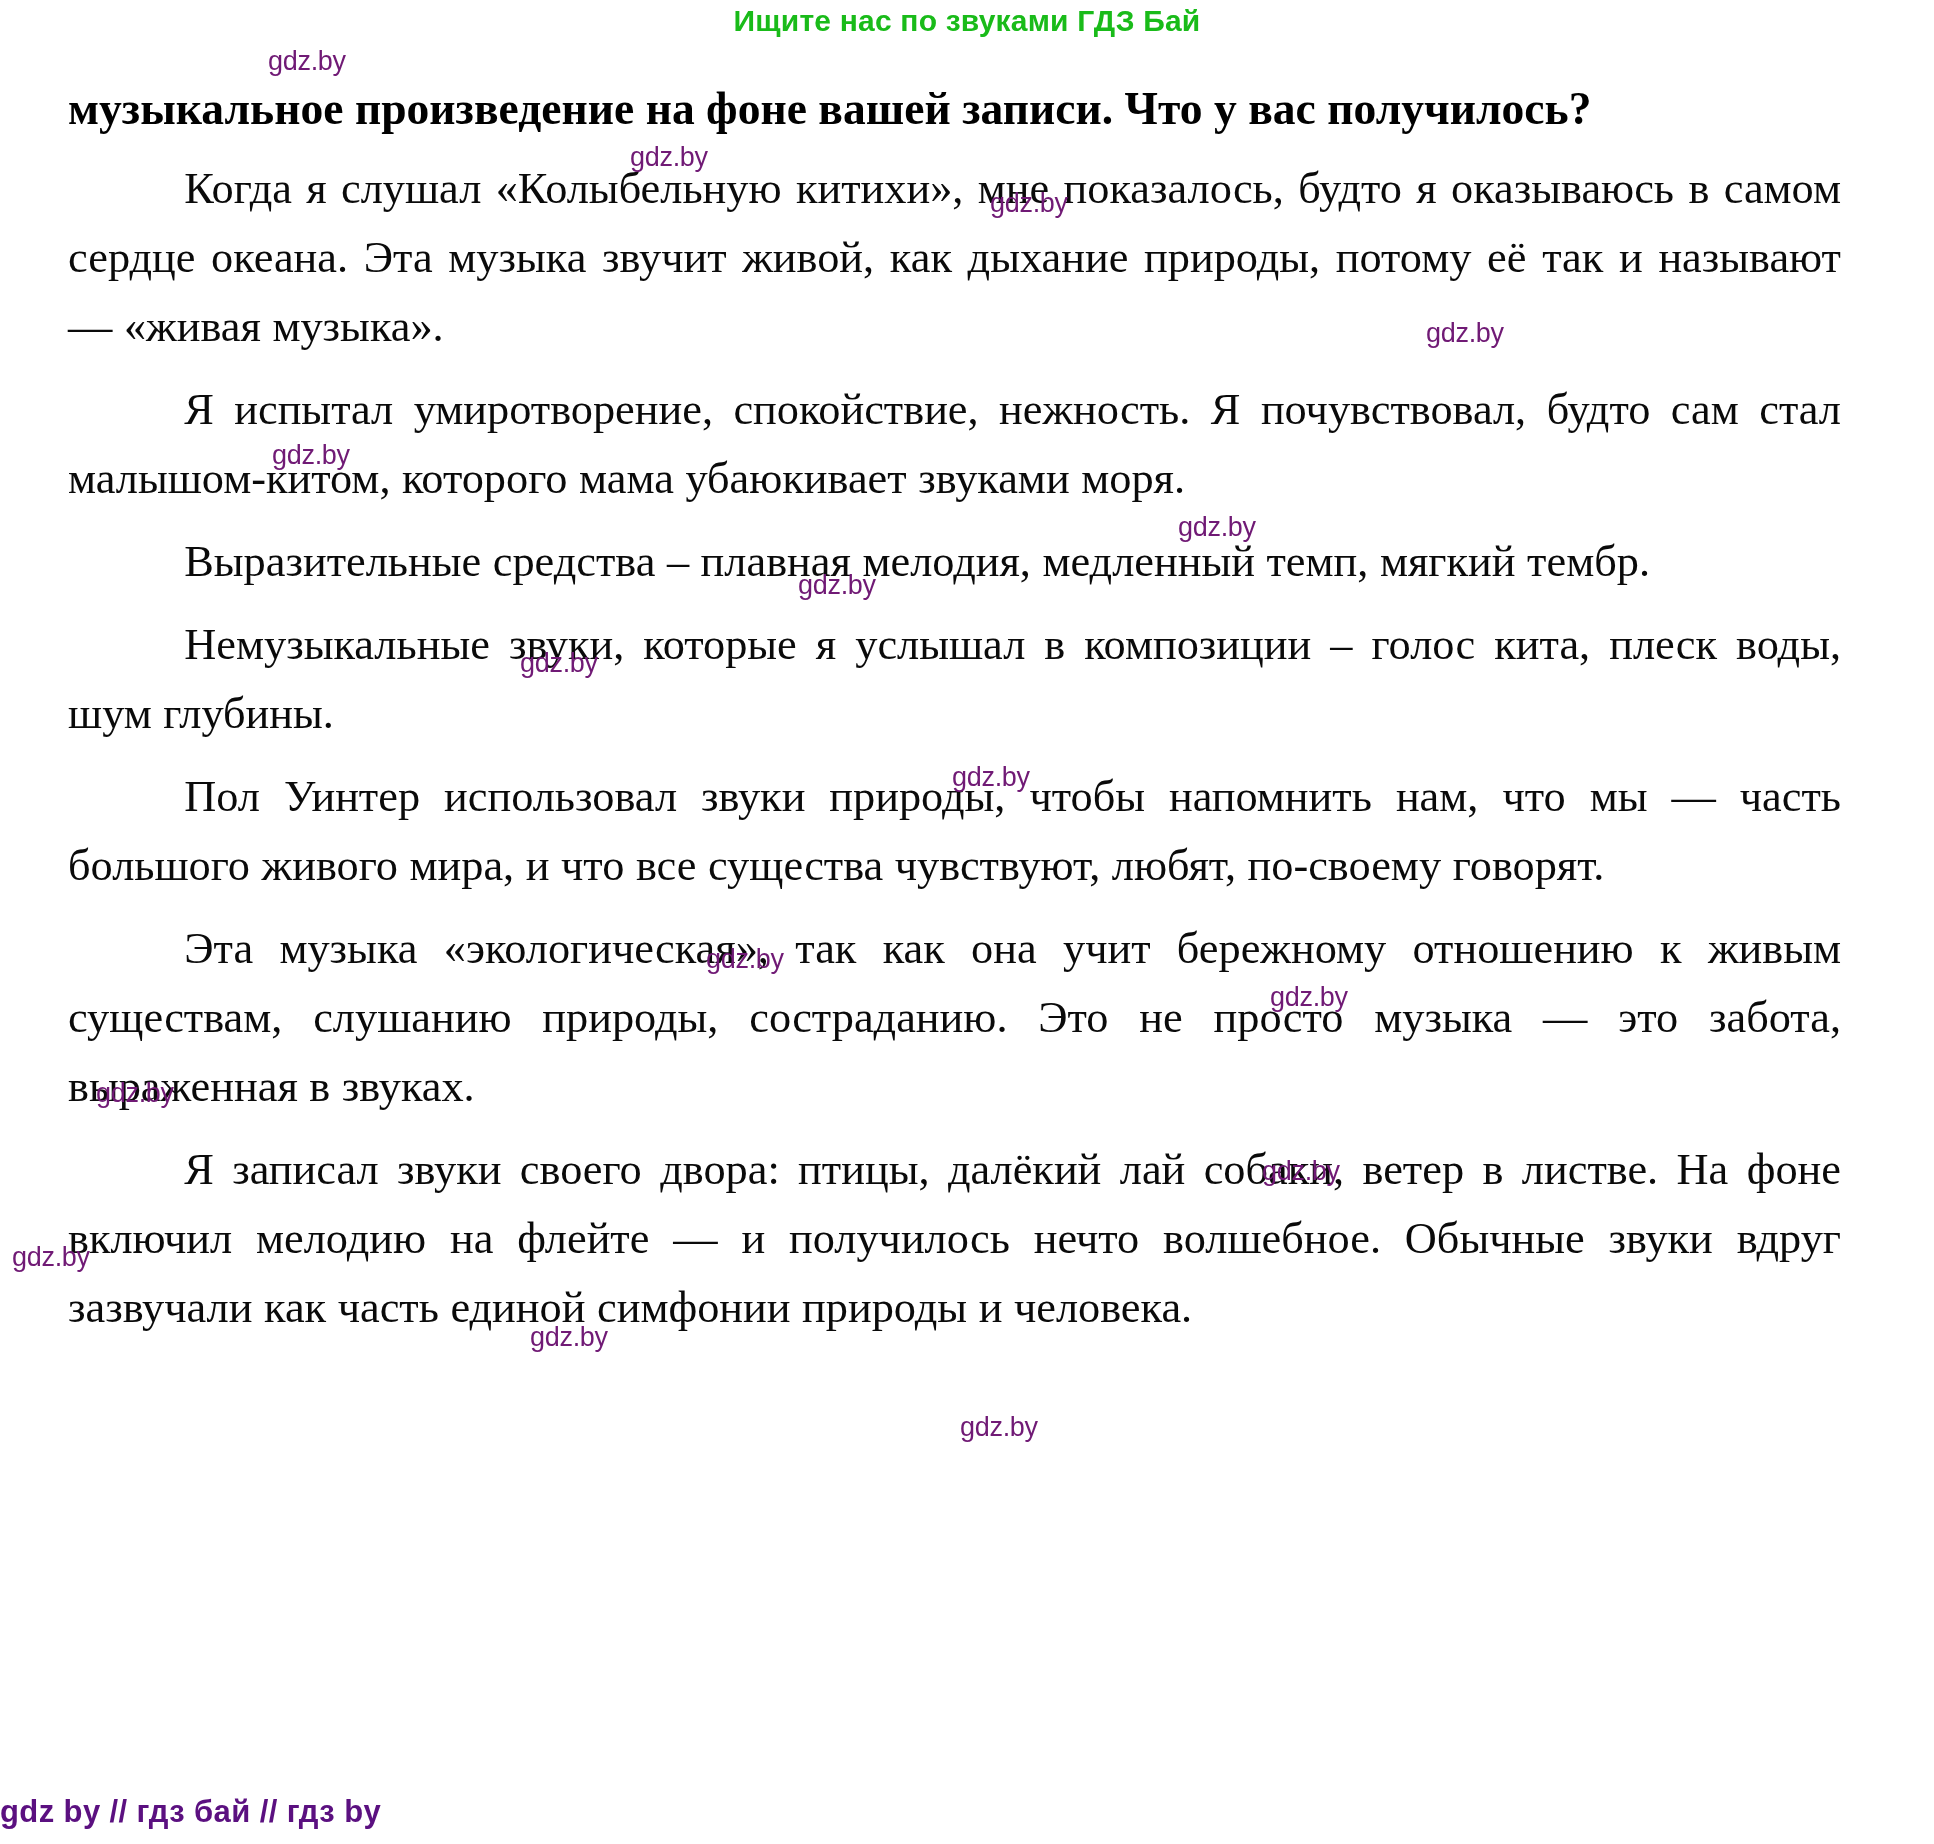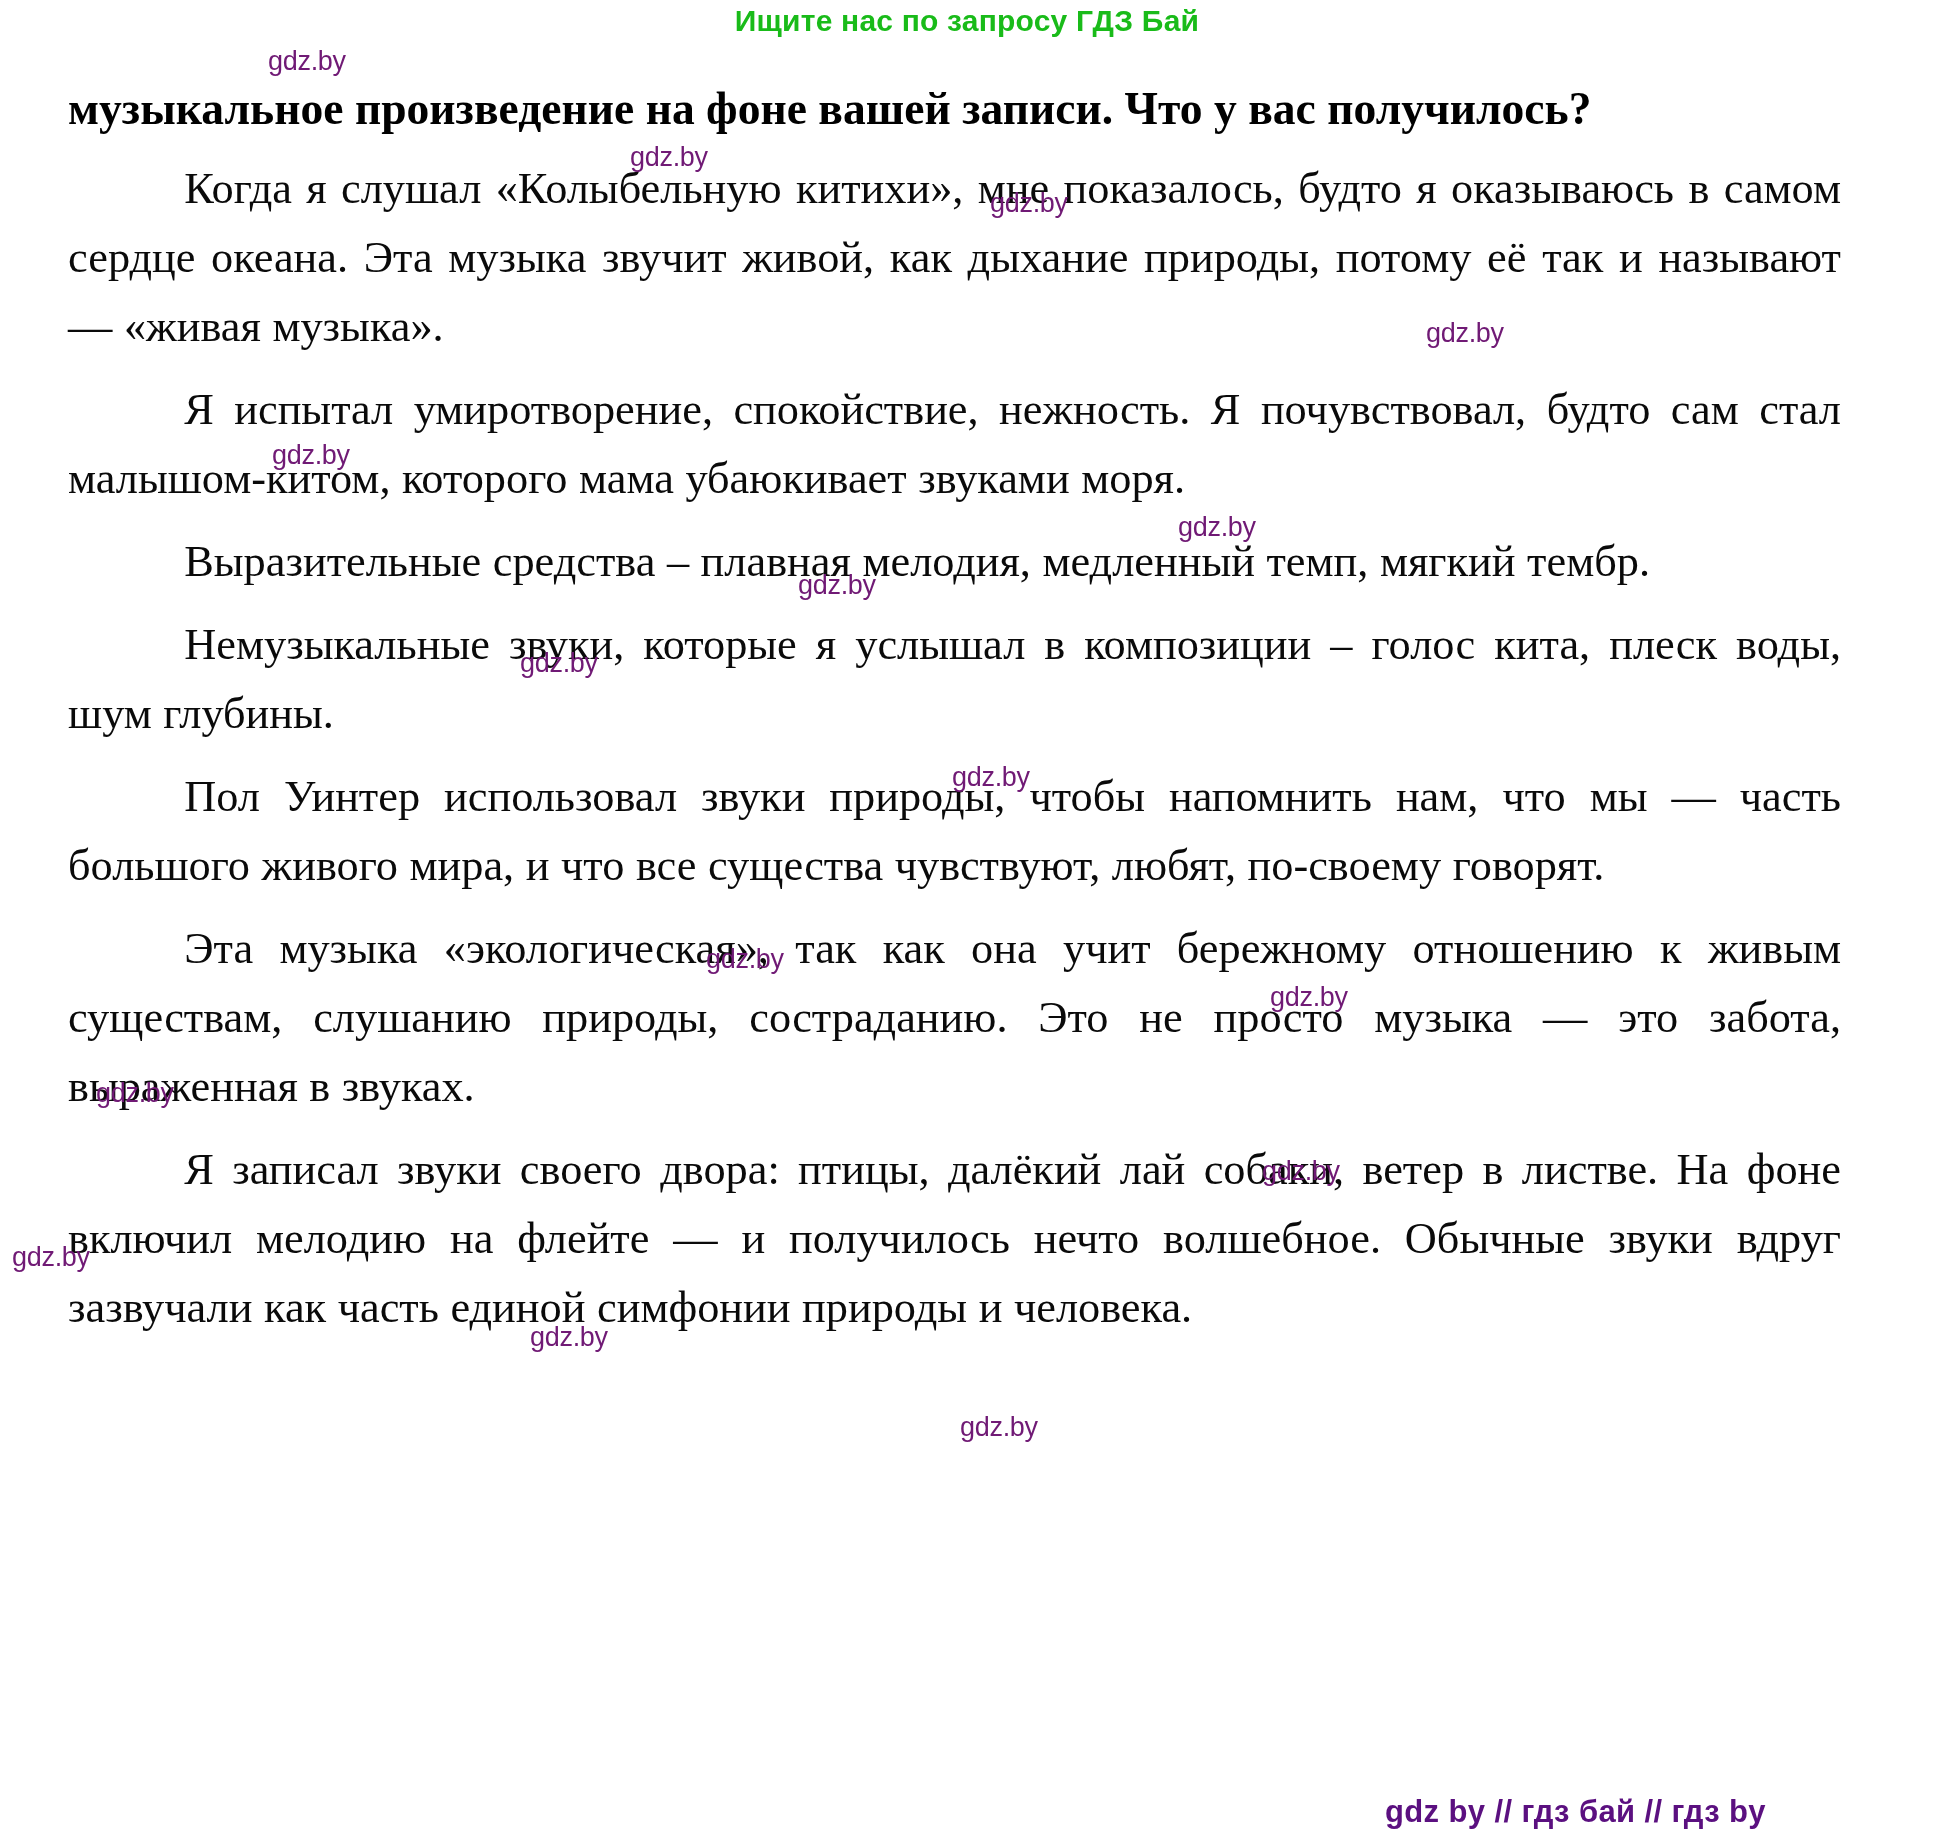--- a/index.html
+++ b/index.html
@@ -75,32 +75,32 @@
     pointer-events: none;
     letter-spacing: -0.3px;
   }
 
   
   .footer {
     position: absolute;
     bottom: 14px;
     left: 0;
     width: 1766px;
-    text-align: right;
+    text-align: left;
     font-family: "Liberation Sans", sans-serif;
     font-size: 31px;
     font-weight: 600;
     color: #5b1080;
     letter-spacing: 0.4px;
   }
 </style>
 </head>
 <body>
 
-<div class="top-banner">Ищите нас по запросу ГДЗ Бай</div>
+<div class="top-banner">Ищите нас по звуками ГДЗ Бай</div>
 
 <div class="page">
 
   <div class="heading">музыкальное произведение на фоне вашей записи. Что у вас получилось?</div>
 
   <p class="para">Когда я слушал «Колыбельную китихи», мне показалось, будто я оказываюсь в самом сердце океана. Эта музыка звучит живой, как дыхание природы, потому её так и называют — «живая музыка».</p>
   <p class="para">Я испытал умиротворение, спокойствие, нежность. Я почувствовал, будто сам стал малышом-китом, которого мама убаюкивает звуками моря.</p>
   <p class="para">Выразительные средства – плавная мелодия, медленный темп, мягкий тембр.</p>
   <p class="para">Немузыкальные звуки, которые я услышал в композиции – голос кита, плеск воды, шум глубины.</p>
   <p class="para">Пол Уинтер использовал звуки природы, чтобы напомнить нам, что мы — часть большого живого мира, и что все существа чувствуют, любят, по-своему говорят.</p>

